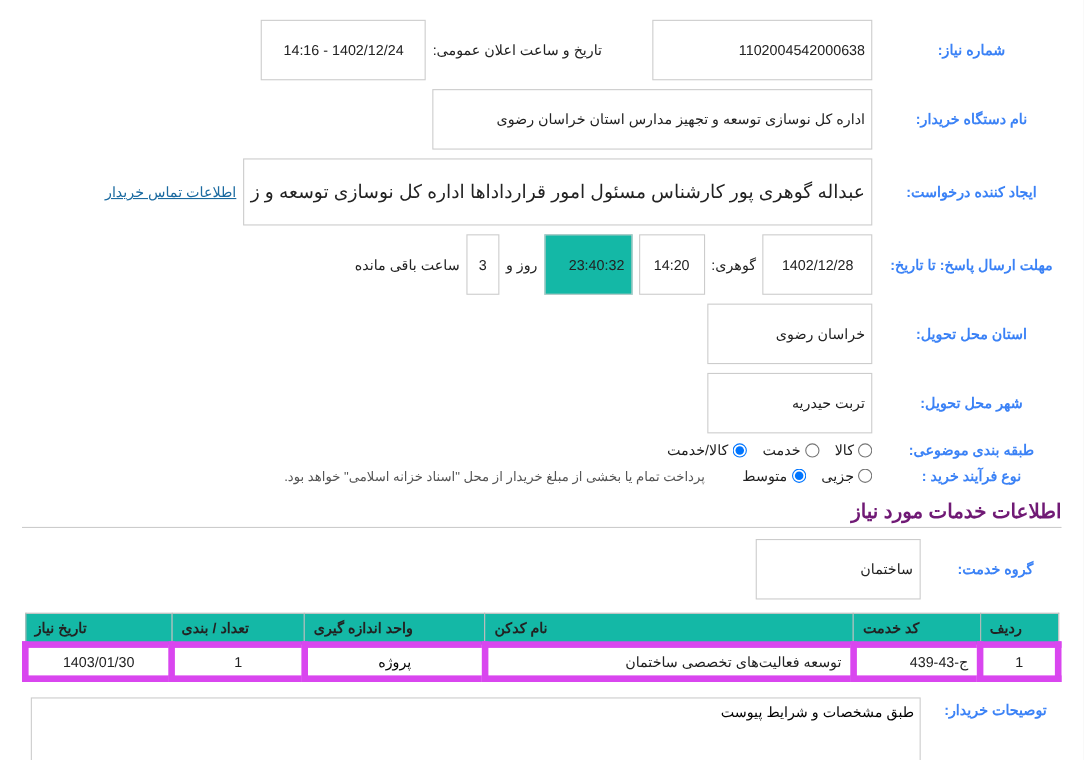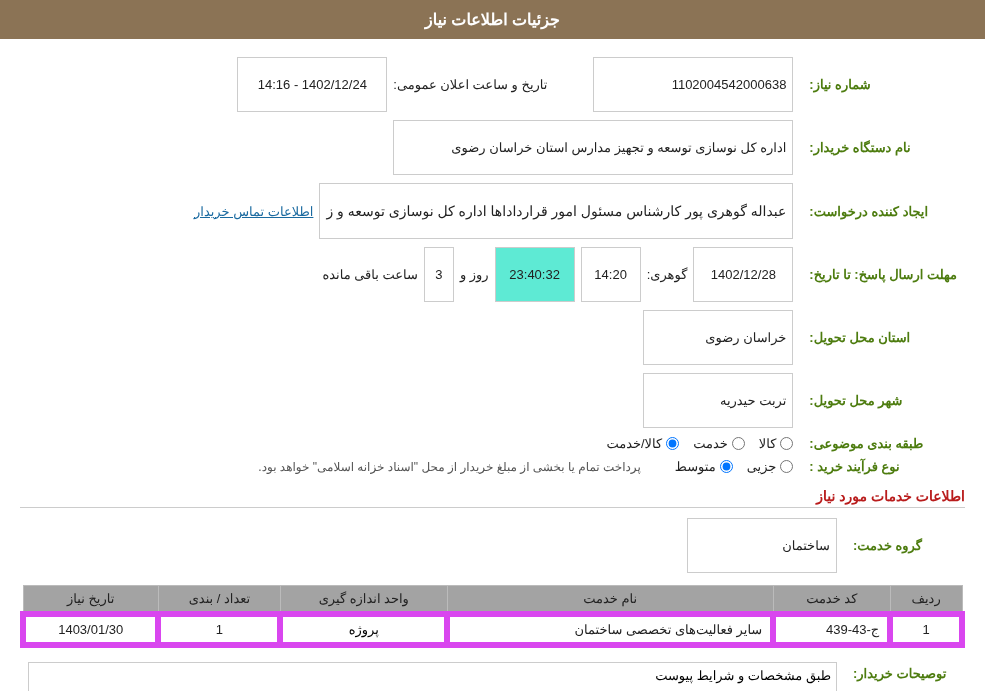--- a/index.html
+++ b/index.html
@@ -32,71 +32,71 @@
       width: 100%;
       border-collapse: collapse;
       margin-bottom: 8px;
     }
     .info-table td {
       padding: 4px 8px;
       vertical-align: middle;
     }
     .label-cell {
       font-weight: bold;
-      color: #4d7c0f;
+      color: #3b82f6;
       white-space: nowrap;
       width: 120px;
-      text-align: left;
+      text-align: center;
     }
     .value-box {
       border: 1px solid #ccc;
       background: #fff;
       padding: 19px 6px;
       display: inline-block;
       min-width: 80px;
     }
     .row-flex {
       display: flex;
       align-items: center;
       gap: 6px;
     }
     .blue-link {
       color: #1a6aa0;
       text-decoration: underline;
       cursor: pointer;
     }
     .section-title {
       font-weight: bold;
-      font-size: 14px;
-      color: #b91c1c;
+      font-size: 18px;
+      color: #701a75;
       margin: 10px 0 6px 0;
       border-bottom: 1px solid #ccc;
       padding-bottom: 3px;
     }
     .description-box {
       border: 1px solid #ccc;
       background: #fff;
       padding: 8px;
       min-height: 60px;
       font-size: 13px;
       line-height: 1.7;
       text-align: right;
     }
     .service-table {
       width: 100%;
       border-collapse: collapse;
       margin-top: 8px;
       font-size: 13px;
     }
     .service-table th {
-      background: #a3a3a3;
+      background: #14b8a6;
       border: 1px solid #bbb;
       padding: 5px 8px;
-      text-align: center;
-      font-weight: normal;
+      text-align: left;
+      font-weight: bold;
     }
     .service-table td {
       border: 6px solid #d946ef;
       padding: 5px 8px;
       text-align: center;
     }
     .service-table td:nth-child(2) {
       text-align: right;
     }
     .piroze-text {
@@ -143,23 +143,20 @@
       font-family: Tahoma, Arial, sans-serif;
       font-size: 13px;
       background: #fff;
     }
   </style>
 </head>
 <body>
 
 <div class="page-wrapper">
 
-  <div class="header-bar">
-    <span>جزئیات اطلاعات نیاز</span>
-  </div>
 
   <div class="content-area">
 
     <table class="info-table">
       <tbody>
           <tr>
         <td class="label-cell">شماره نیاز:</td>
         <td>
           <div class="row-flex">
             <span class="value-box" style="min-width:200px;">1102004542000638</span>
@@ -173,34 +170,34 @@
         <td class="label-cell">نام دستگاه خریدار:</td>
         <td>
           <span class="value-box" style="min-width:400px;">اداره کل نوسازی  توسعه و تجهیز مدارس استان خراسان رضوی</span>
         </td>
       </tr>
 
       <tr>
         <td class="label-cell">ایجاد کننده درخواست:</td>
         <td>
           <div class="row-flex">
-            <span class="value-box" style="min-width:350px; font-size:14px;">عبداله گوهری پور کارشناس مسئول امور قرارداداها  اداره کل نوسازی  توسعه و ز</span>
+            <span class="value-box" style="min-width:350px; font-size:17px;">عبداله گوهری پور کارشناس مسئول امور قرارداداها  اداره کل نوسازی  توسعه و ز</span>
             <span class="blue-link">اطلاعات تماس خریدار</span>
           </div>
         </td>
       </tr>
 
       <tr>
         <td class="label-cell">مهلت ارسال پاسخ: تا تاریخ:</td>
         <td>
           <div class="row-flex">
             <span class="value-box" style="min-width:100px; text-align:center;">1402/12/28</span>
             <span>گوهری:</span>
             <span class="value-box" style="min-width:60px; text-align:center;">14:20</span>
-            <span class="value-box" style="min-width:80px; text-align:center; background:#5eead4;">23:40:32</span>
+            <span class="value-box" style="min-width:80px; background:#14b8a6;">23:40:32</span>
             <span>روز و</span>
             <span class="value-box" style="min-width:30px; text-align:center;">3</span>
             <span>ساعت باقی مانده</span>
           </div>
         </td>
       </tr>
 
       <tr>
         <td class="label-cell">استان محل تحویل:</td>
         <td>
@@ -266,31 +263,31 @@
         </td>
       </tr>
     </tbody>
       </table>
 
     <table class="service-table">
       <thead>
         <tr>
           <th>ردیف</th>
           <th>کد خدمت</th>
-          <th>نام خدمت</th>
+          <th>نام کدکن</th>
           <th>واحد اندازه گیری</th>
           <th>تعداد / بندی</th>
           <th>تاریخ نیاز</th>
         </tr>
       </thead>
       <tbody id="service-tbody">
       <tr>
       <td>1</td>
       <td>ج-43-439</td>
-      <td style="text-align:right;">سایر فعالیت‌های تخصصی ساختمان</td>
+      <td style="text-align:right;">توسعه فعالیت‌های تخصصی ساختمان</td>
       <td class="piroze-text">پروژه</td>
       <td>1</td>
       <td>1403/01/30</td>
     </tr>
         </tbody>
     </table>
 
     <table class="info-table" style="margin-top:10px;">
       <tbody>
           <tr>

